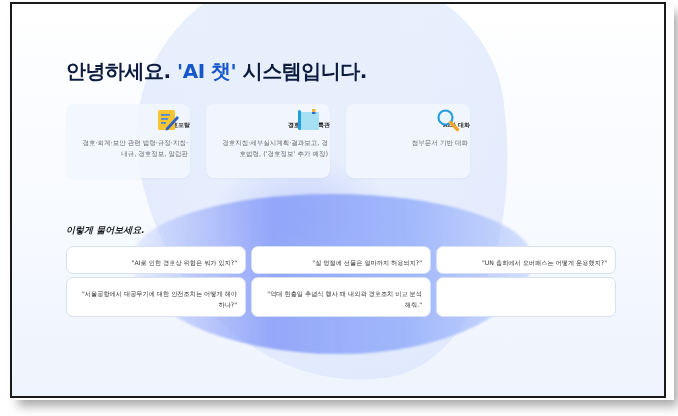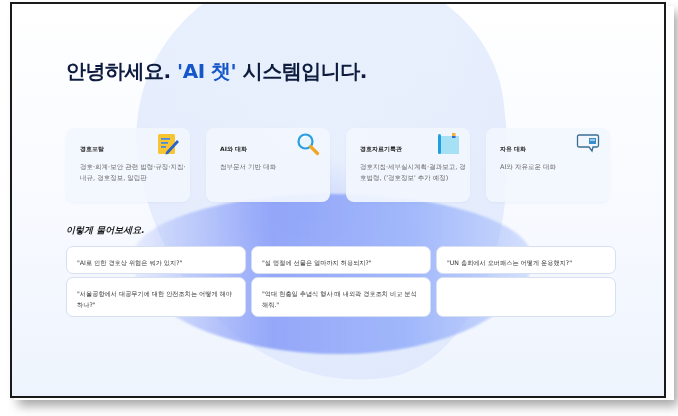--- a/index.html
+++ b/index.html
@@ -34,29 +34,29 @@
     border-radius: 50% 50% 48% 52% / 40% 40% 60% 60%;
     background: linear-gradient(90deg, rgba(200,212,252,0.3) 0%, rgba(140,160,248,0.9) 35%, rgba(150,175,250,0.85) 70%, rgba(180,200,252,0.5) 100%);
     filter: blur(1px);
   }
   .blob3 {
     position: absolute;
     left: 200px; top: 150px; width: 180px; height: 120px;
     border-radius: 50%;
     background: radial-gradient(ellipse, rgba(170,185,250,0.55), rgba(170,185,250,0) 70%);
   }
-  .content { position: absolute; left: 0; top: 0; width: 100%; height: 100%; }
+  .content { position: absolute; left: 0; top: 0; width: 100%; height: 100%; text-align: right; }
   .title {
     position: absolute; left: 54px; top: 54px;
     font-size: 20px; font-weight: bold; color: #0d1b3e; letter-spacing: -0.5px;
     white-space: nowrap;
   }
   .title .accent { color: #1556c9; }
   .cards {
-    position: absolute; left: 54px; top: 124px;
+    position: absolute; left: 54px; top: 100px;
     display: flex; gap: 16px;
   }
   .card {
     width: 124px; height: 74px;
     background: rgba(242,246,254,0.92);
     border-radius: 8px;
     position: relative;
     box-sizing: border-box;
     padding: 17px 0 0 14px;
     box-shadow: 0 1px 2px rgba(120,140,190,0.08);
@@ -108,48 +108,39 @@
           <rect x="5" y="10" width="7" height="1.8" fill="#4a8be0"></rect>
           <rect x="5" y="14" width="5" height="1.8" fill="#4a8be0"></rect>
           <path d="M10 20 L21 8 L23 10 L12 22 L9.5 22.5 Z" fill="#2a62c9"></path>
         </svg>
         <div class="card-title">경호포탈</div>
         <div class="card-desc">경호·회계·보안 관련 법령·규정·지침·내규, 경호정보, 알림판</div>
       </div>
 
       <div class="card">
         <svg class="card-icon" viewBox="0 0 24 24">
-          <circle cx="9.5" cy="9.5" r="7" fill="#eaf6ff" stroke="#2a9fe0" stroke-width="2.2"></circle>
-          <path d="M6 7 A4 4 0 0 1 10 4.5" stroke="#ffffff" stroke-width="1.2" fill="none"></path>
-          <path d="M14.5 14.5 L21.5 21.5" stroke="#f2a623" stroke-width="3.2" stroke-linecap="round"></path>
-        </svg>
-        <div class="card-title">AI와 대화</div>
-        <div class="card-desc">첨부문서 기반 대화</div>
-      </div>
-
-      <div class="card">
-        <svg class="card-icon" viewBox="0 0 24 24">
           <rect x="4" y="4" width="19" height="18" fill="#a6e0f5"></rect>
           <rect x="2" y="2" width="3" height="20" rx="1.5" fill="#1f9ee0"></rect>
           <rect x="16" y="1" width="3.5" height="4" fill="#f3b23a"></rect>
           <rect x="16" y="4" width="3.5" height="2" fill="#2b6fd6"></rect>
         </svg>
         <div class="card-title">경호자료기록관</div>
         <div class="card-desc">경호지침·세부실시계획·결과보고, 경호법령, ('경호정보' 추가 예정)</div>
       </div>
 
       <div class="card">
         <svg class="card-icon" viewBox="0 0 24 24">
-          <path d="M3 3 H21 A1.5 1.5 0 0 1 22.5 4.5 V13.5 A1.5 1.5 0 0 1 21 15 H17 L16 19 L13 15 H3 A1.5 1.5 0 0 1 1.5 13.5 V4.5 A1.5 1.5 0 0 1 3 3 Z" fill="#f2f6fd" stroke="#3b6f92" stroke-width="1.3"></path>
-          <rect x="13" y="6" width="7" height="6" fill="#3a8fc9"></rect>
-          <rect x="14" y="7.5" width="5" height="1" fill="#ffffff"></rect>
+          <circle cx="9.5" cy="9.5" r="7" fill="#eaf6ff" stroke="#2a9fe0" stroke-width="2.2"></circle>
+          <path d="M6 7 A4 4 0 0 1 10 4.5" stroke="#ffffff" stroke-width="1.2" fill="none"></path>
+          <path d="M14.5 14.5 L21.5 21.5" stroke="#f2a623" stroke-width="3.2" stroke-linecap="round"></path>
         </svg>
-        <div class="card-title">자유 대화</div>
-        <div class="card-desc">AI와 자유로운 대화</div>
+        <div class="card-title">AI와 대화</div>
+        <div class="card-desc">첨부문서 기반 대화</div>
       </div>
+
     </div>
 
     <div class="section-title">이렇게 물어보세요.</div>
 
     <div class="prompts">
       <div class="prompt row1">"AI로 인한 경호상 위협은 뭐가 있지?"</div>
       <div class="prompt row1">"설 명절에 선물은 얼마까지 허용되지?"</div>
       <div class="prompt row1">"UN 총회에서 오버패스는 어떻게 운용했지?"</div>
       <div class="prompt row2">"서울공항에서 대공무기에 대한 안전조치는 어떻게 해야 하나?"</div>
       <div class="prompt row2">"역대 현충일 추념식 행사 때 내외곽 경호조치 비교 분석해줘."</div>

